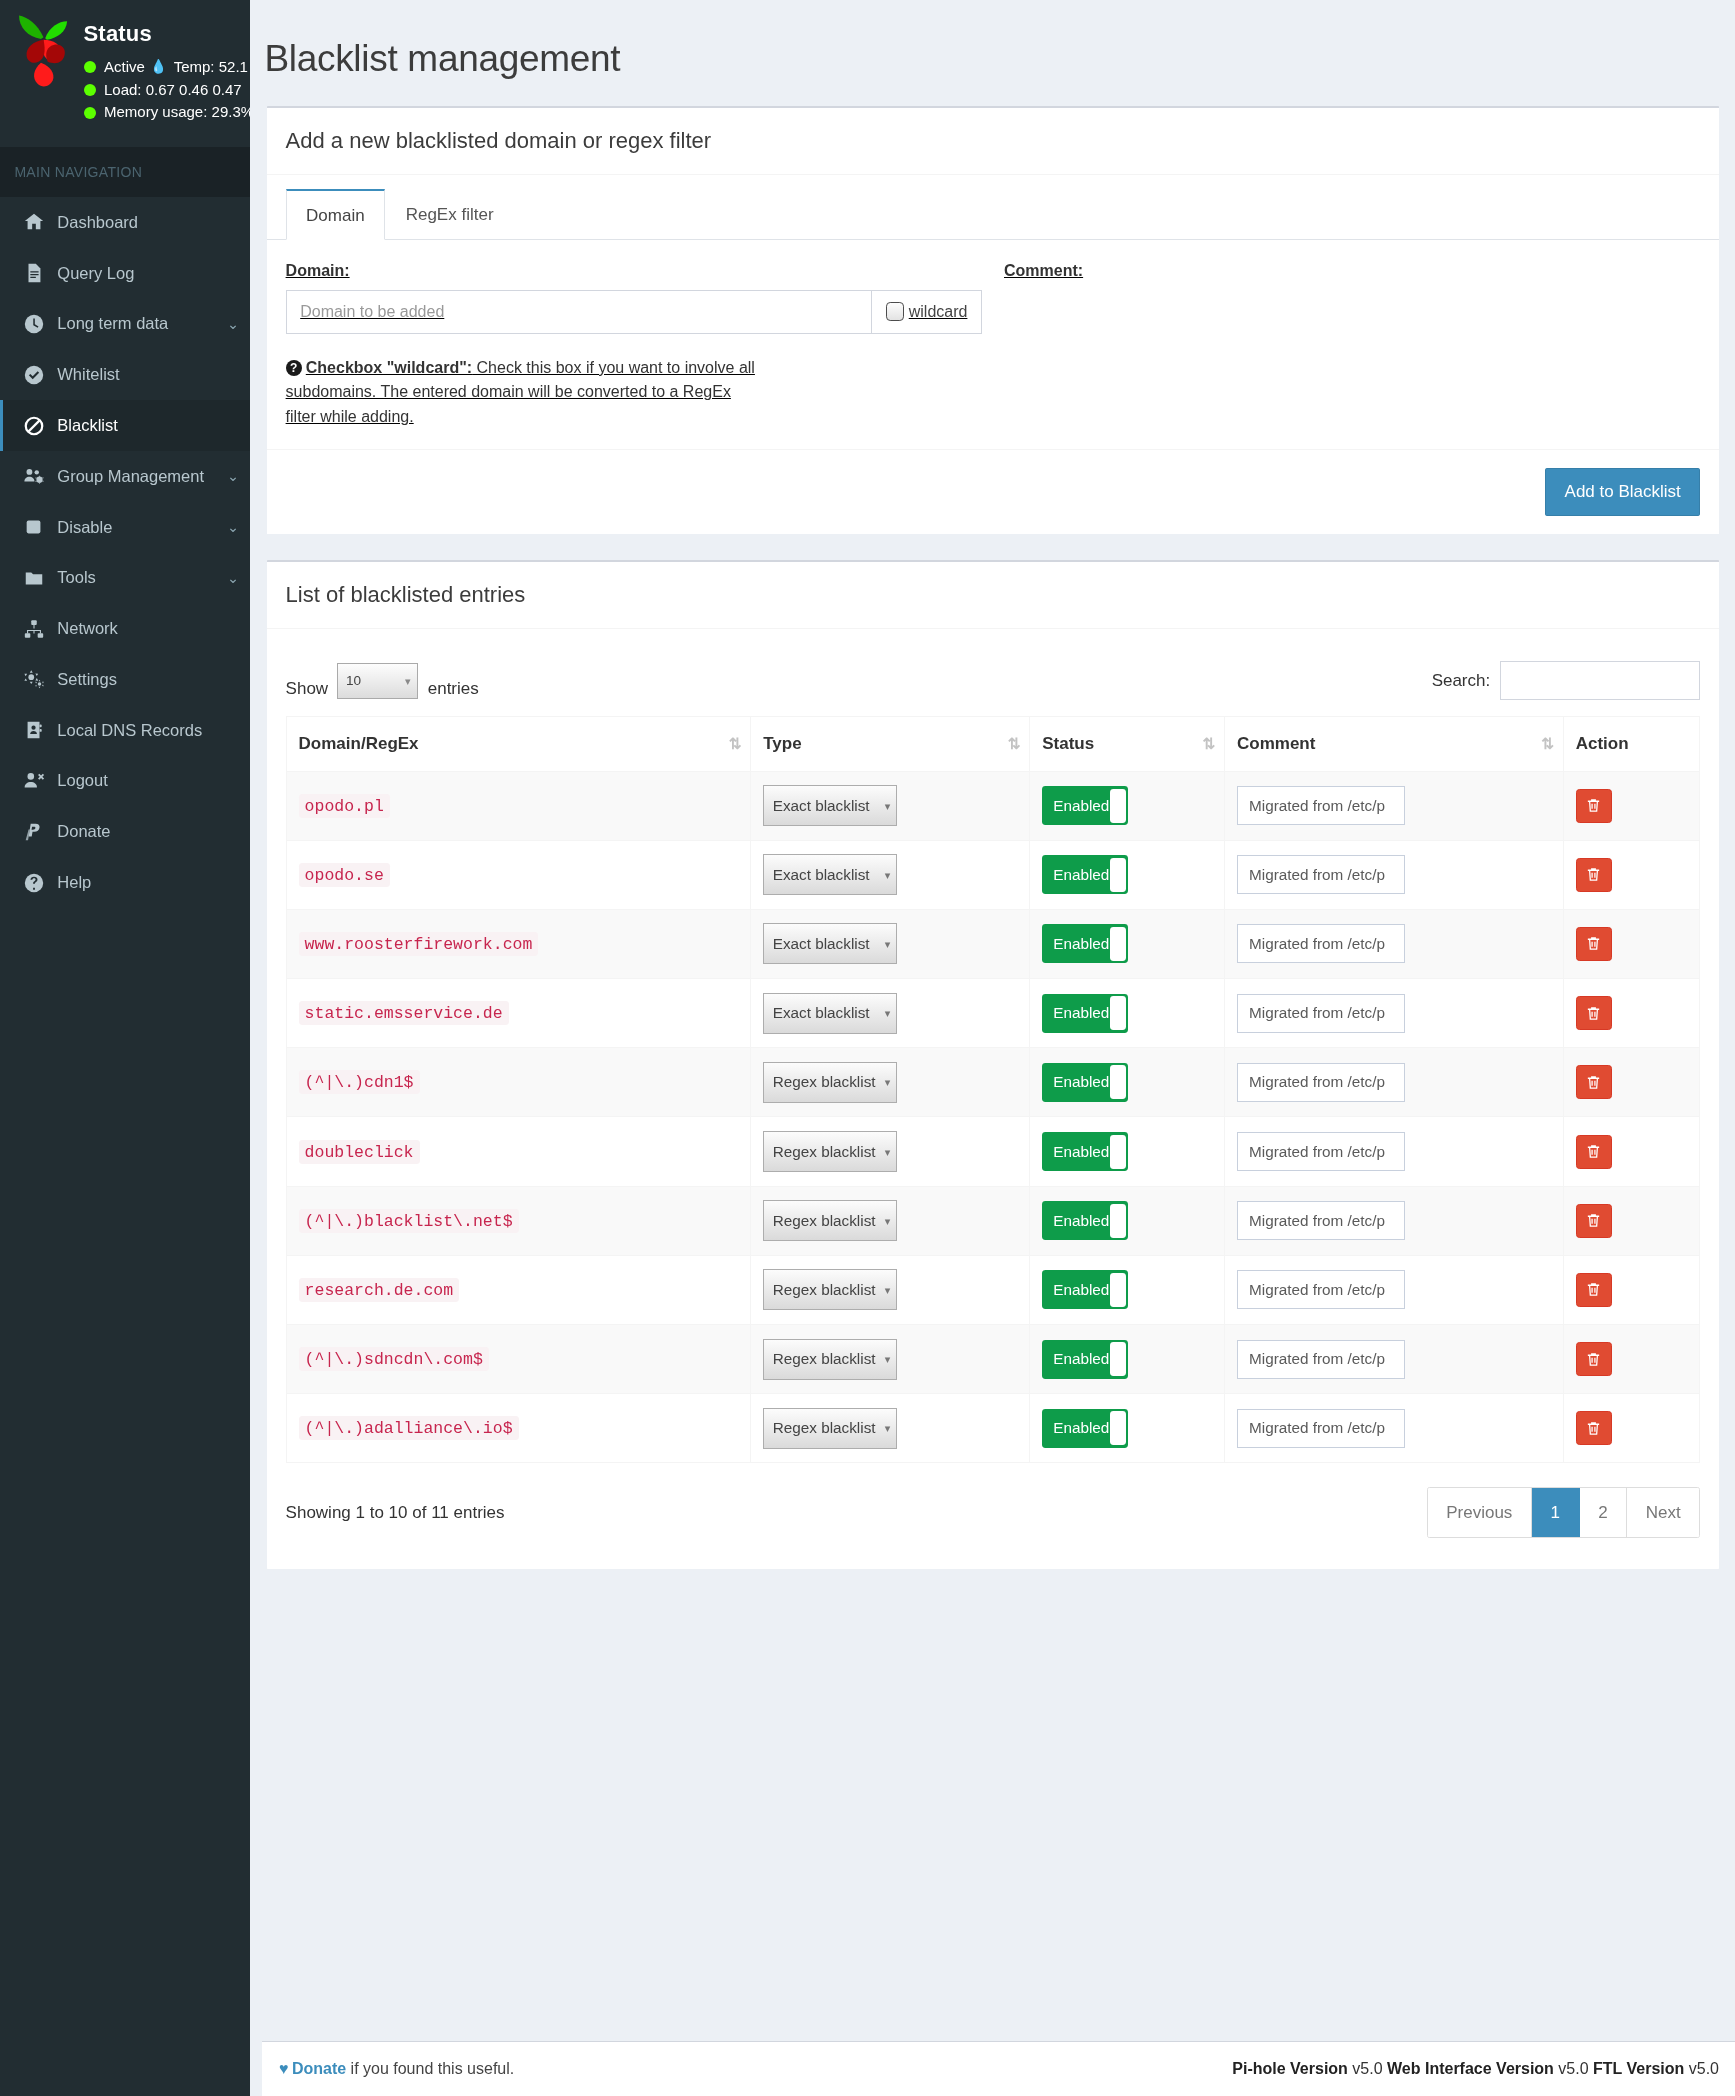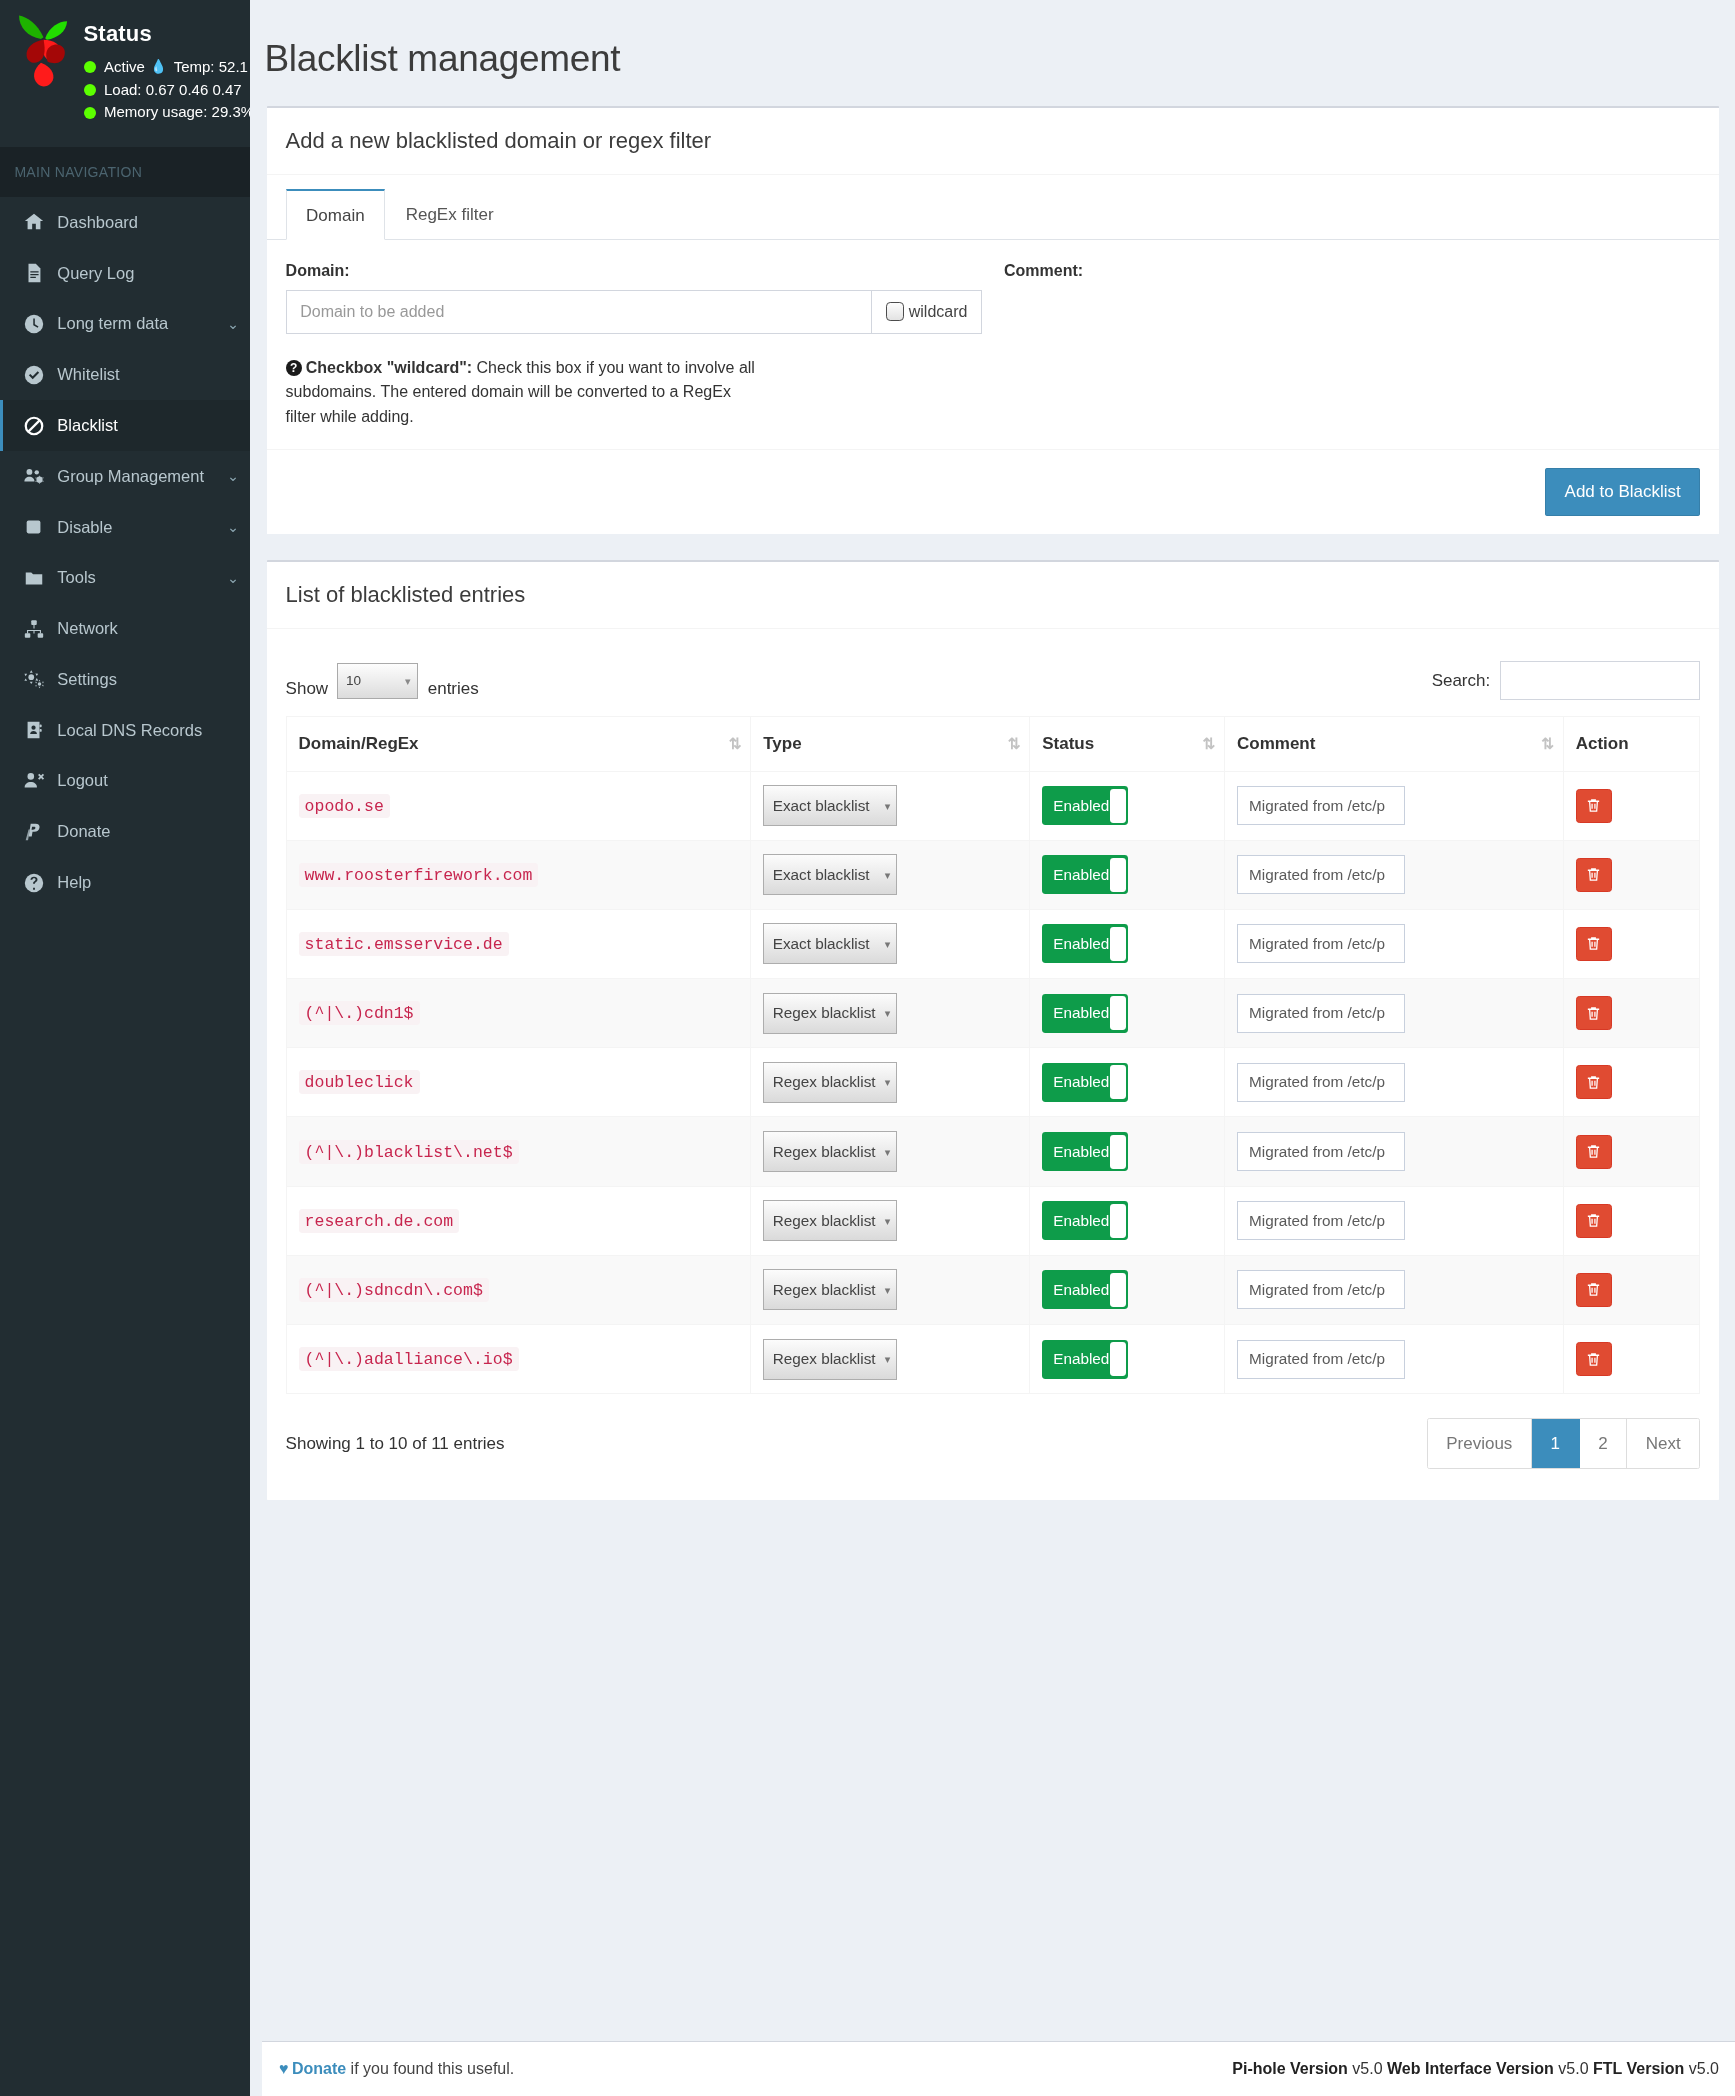--- a/index.html
+++ b/index.html
@@ -141,21 +141,21 @@
     top: 0.8px;
   }
   .tab.active {
     background: #fff;
     border: 0.8px solid #dfe3e8;
     border-bottom: 0.8px solid #fff;
     border-top: 2.5px solid #3c8dbc;
     color: #444;
   }
 
-  .form-row { display: flex; gap: 22px; padding: 22px 0 0 0; }
+  .form-row { display: flex; gap: 22px; padding: 22px 0 0 0; text-decoration: underline; }
   .form-col { flex: 1; }
   .form-label {
     font-size: 16px;
     font-weight: bold;
     color: #333;
     display: block;
     margin-bottom: 9.3px;
   }
   .input-group { display: flex; }
   .txt-input {
@@ -638,20 +638,43 @@
             <thead>
               <tr id="dt-head-row">
                   <th><span>Domain/RegEx</span><span class="sort-ico">⇅</span></th>
                   <th><span>Type</span><span class="sort-ico">⇅</span></th>
                   <th><span>Status</span><span class="sort-ico">⇅</span></th>
                   <th><span>Comment</span><span class="sort-ico">⇅</span></th>
                   <th><span>Action</span></th>
                 </tr>
             </thead>
             <tbody id="dt-body">
+                <tr class="odd">
+                  <td><span class="domain-chip">opodo.pl</span></td>
+                  <td>
+                    <div class="type-select">
+                      <span>Exact blacklist</span>
+                      <span class="arrow">▾</span>
+                    </div>
+                  </td>
+                  <td>
+                    <div class="toggle">
+                      <span class="lbl">Enabled</span>
+                      <span class="knob"></span>
+                    </div>
+                  </td>
+                  <td><input class="cmt-input" type="text" value="Migrated from /etc/p" style=""></td>
+                  <td>
+                    <div class="btn-del">
+                      <svg width="17" height="17" viewBox="0 0 24 24" fill="none" stroke="#fff" stroke-width="1.8">
+                        <path d="M4 6h16M9.5 6V4h5v2M6.5 6l1 14h9l1-14M10 9.5v7M14 9.5v7"></path>
+                      </svg>
+                    </div>
+                  </td>
+                </tr>
                 <tr class="even">
                   <td><span class="domain-chip">opodo.se</span></td>
                   <td>
                     <div class="type-select">
                       <span>Exact blacklist</span>
                       <span class="arrow">▾</span>
                     </div>
                   </td>
                   <td>
                     <div class="toggle">

